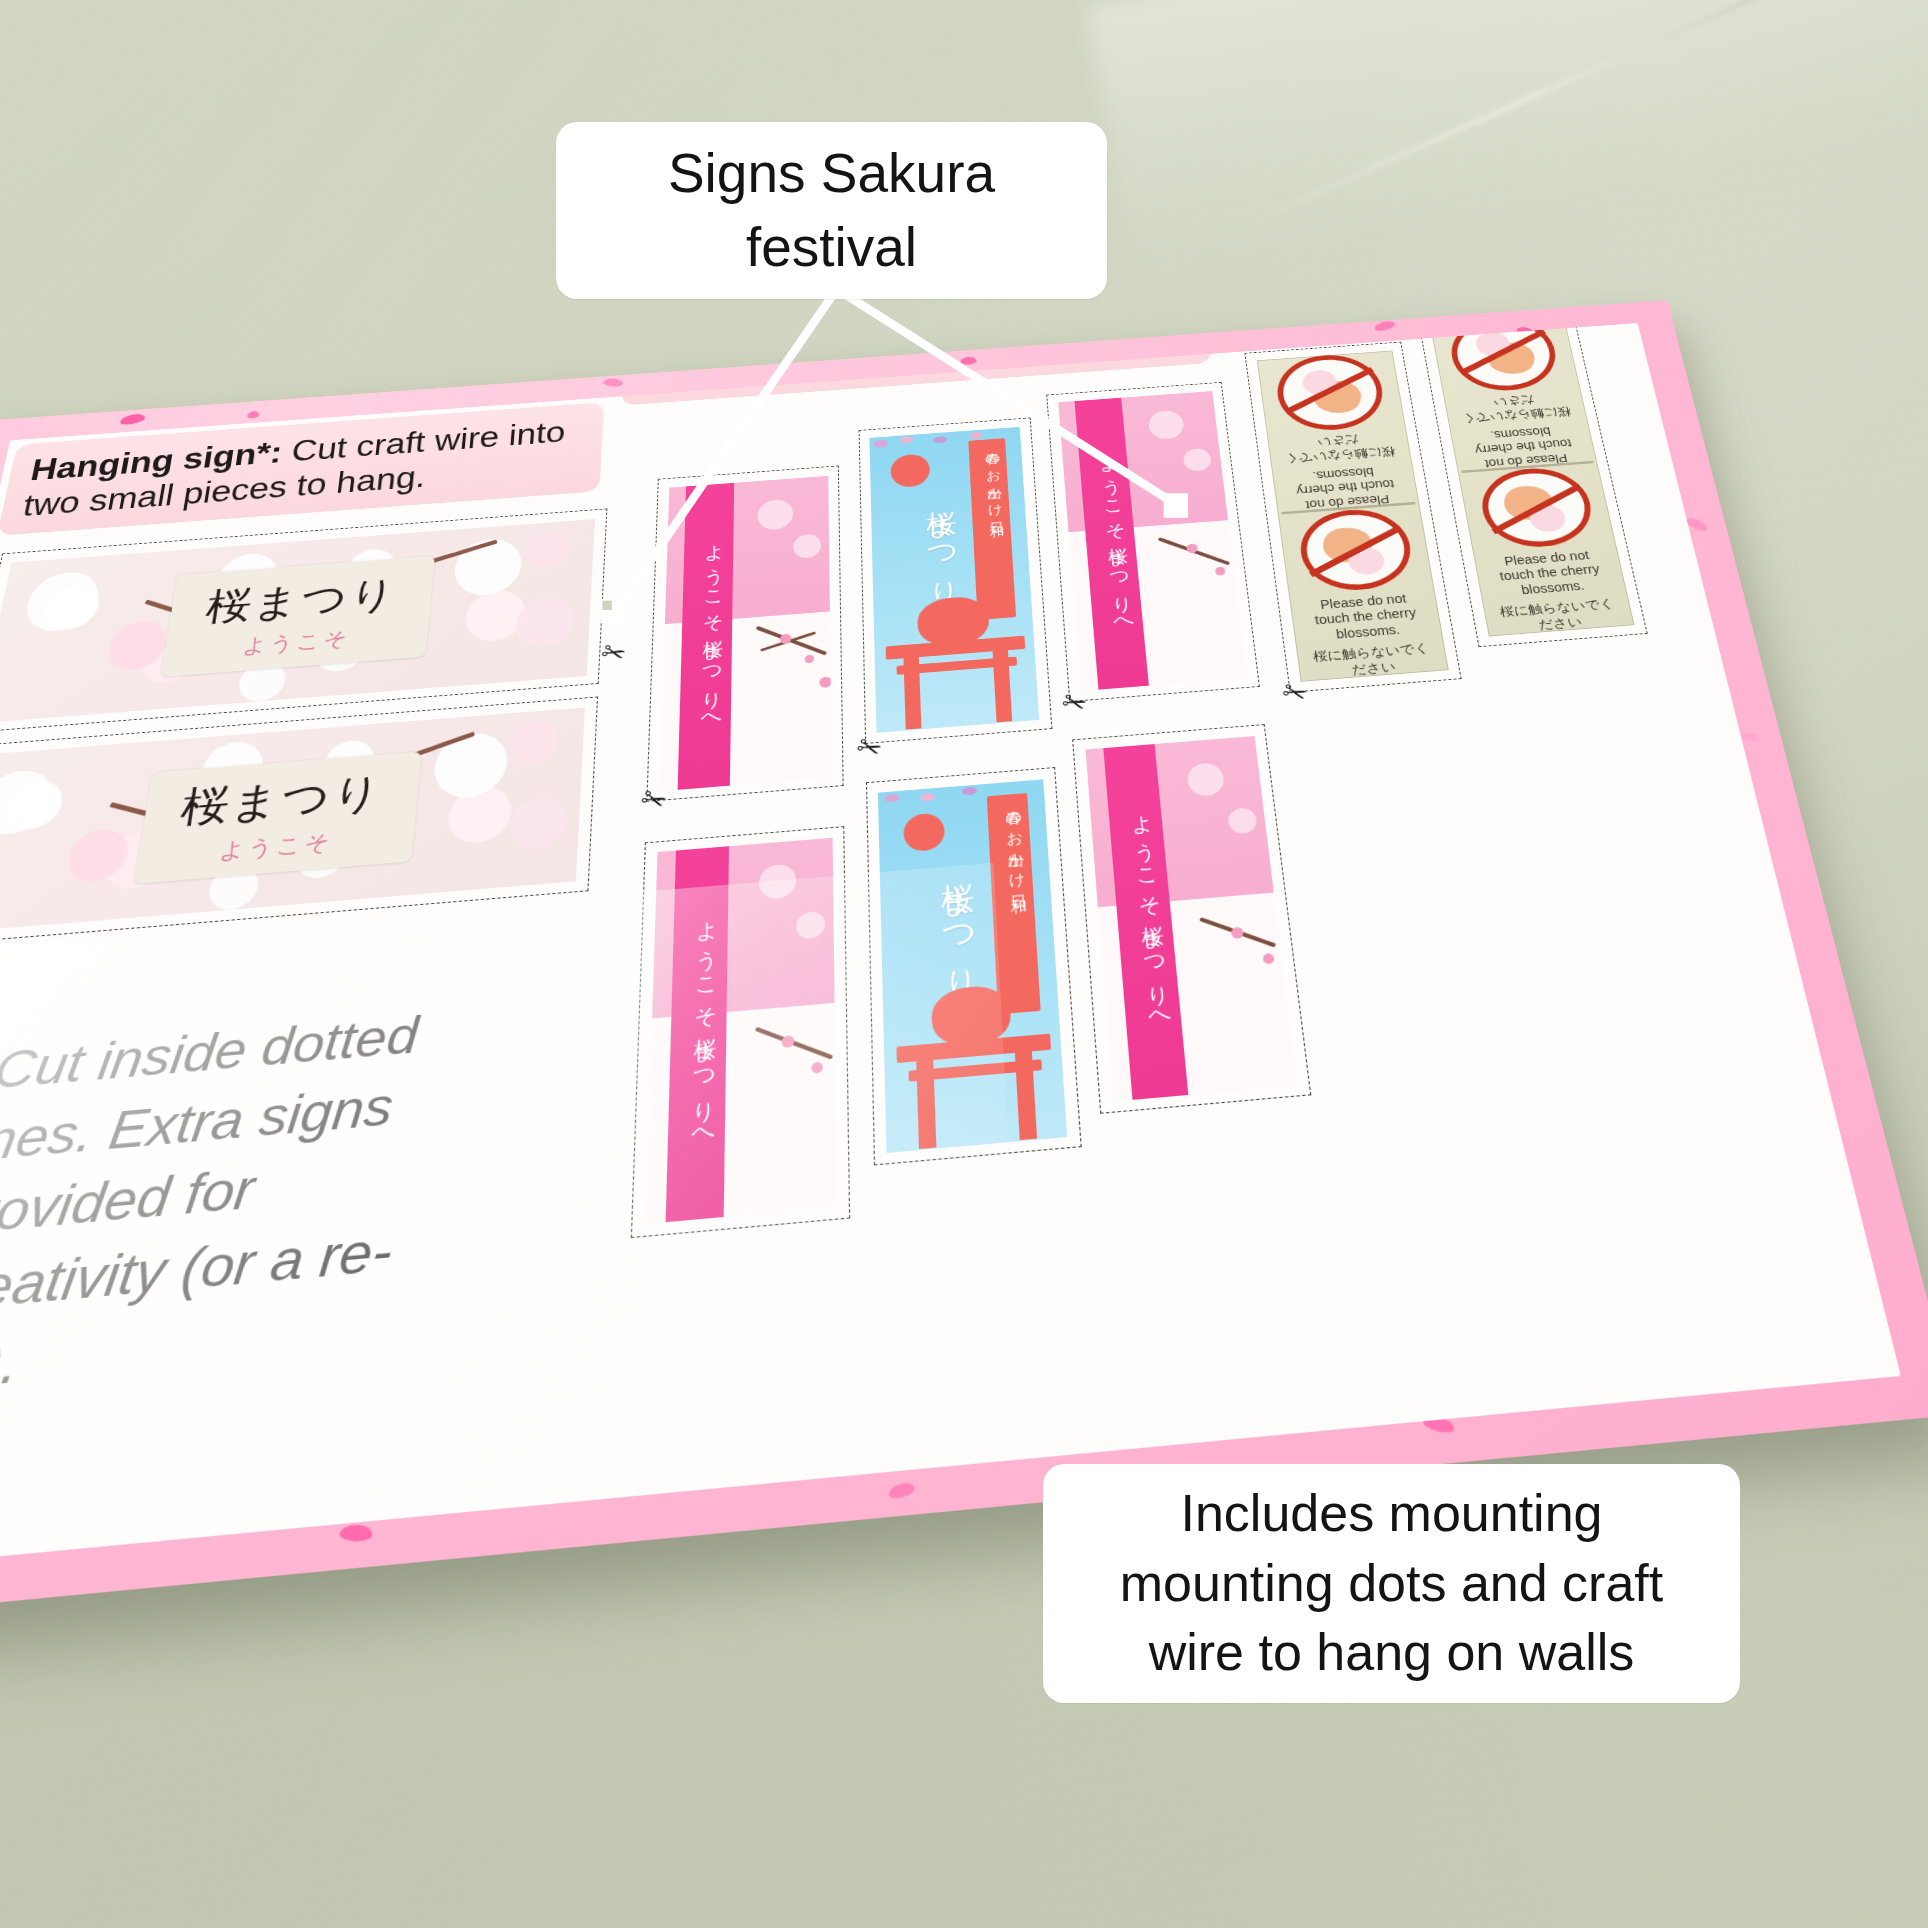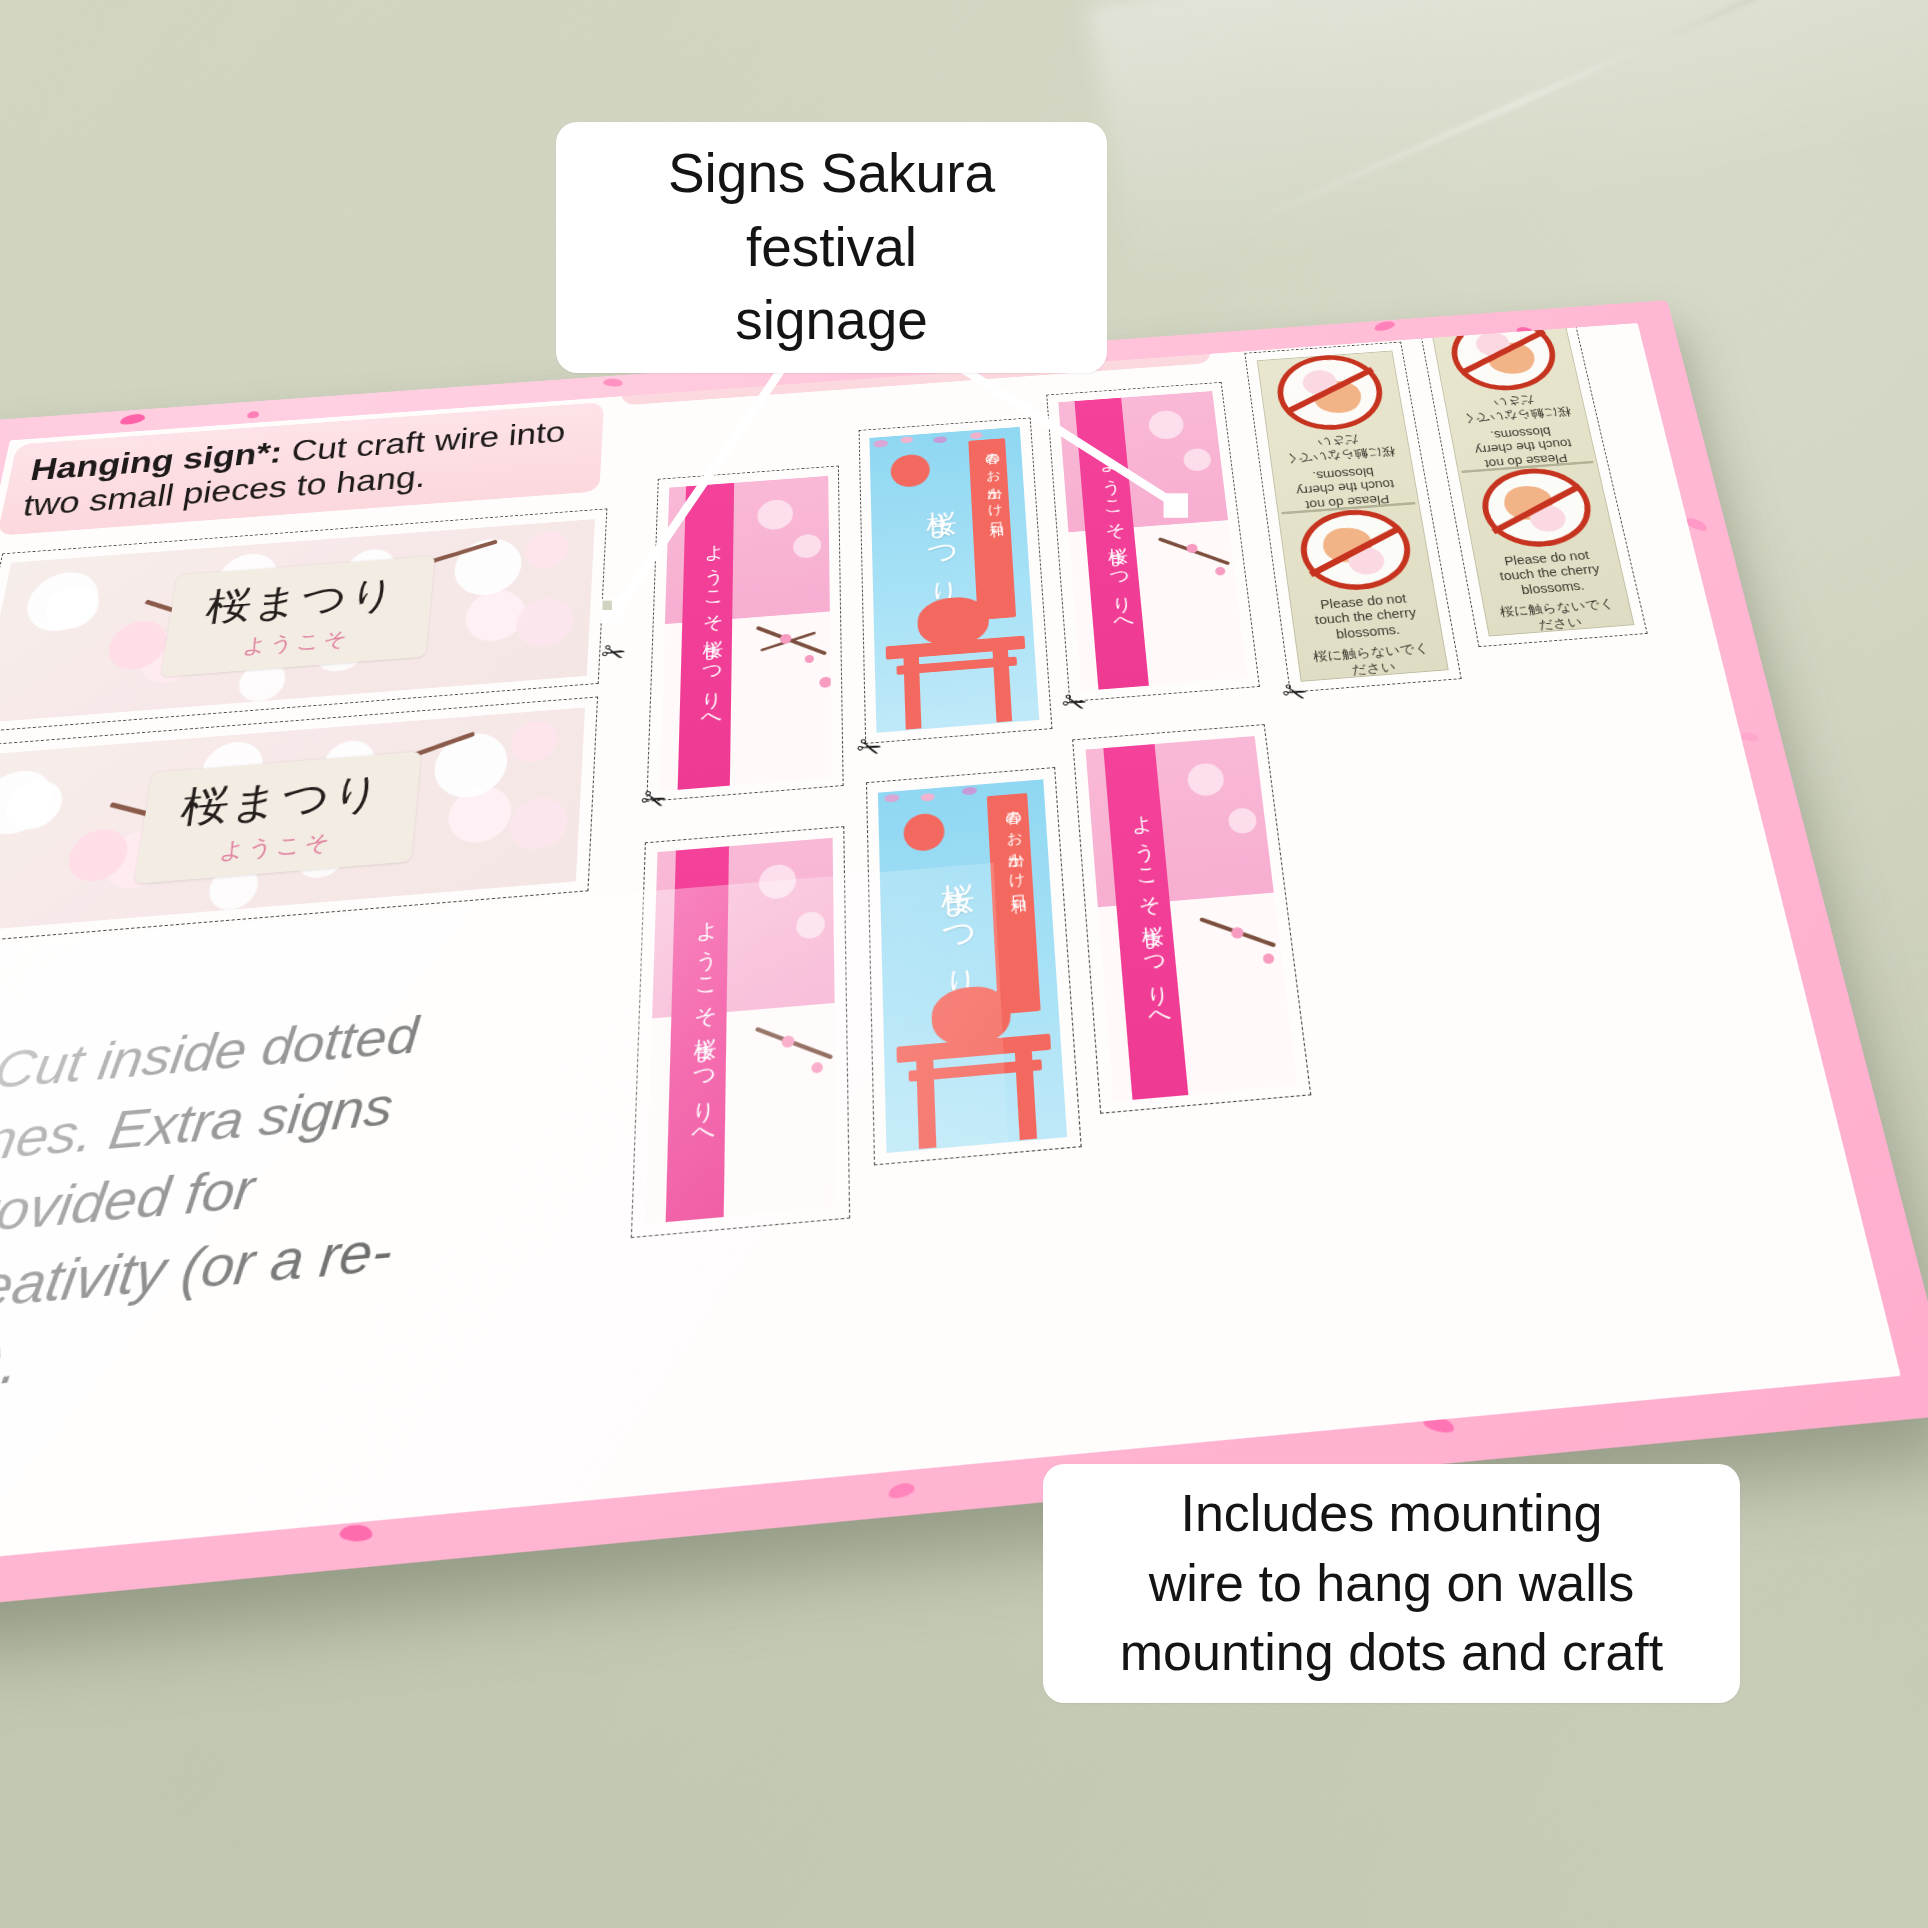--- a/index.html
+++ b/index.html
@@ -393,23 +393,22 @@
     <polyline points="900,314 1251,537" fill="none" stroke="#ffffff" stroke-width="9" stroke-linecap="square"></polyline>
     <rect x="876" y="300" width="17" height="17" fill="#ffffff"></rect>
     <rect x="899" y="300" width="17" height="17" fill="#ffffff"></rect>
     <rect x="640" y="638" width="22" height="22" fill="#ffffff" stroke="#ffffff" stroke-width="4"></rect>
     <rect x="1238" y="526" width="22" height="22" fill="#ffffff" stroke="#ffffff" stroke-width="4"></rect>
     <rect x="640" y="638" width="10" height="10" fill="#cfd4c0"></rect>
   </svg>
 
   <div class="callout top">
     <div>Signs Sakura festival</div>
-    <div>signage</div>
   </div>
 
   <div class="callout bottom">
     <div>Includes mounting</div>
+    <div>mounting dots and craft</div>
     <div>wire to hang on walls</div>
-    <div>mounting dots and craft</div>
   </div>
 
 </div>
 
 
 </body></html>

